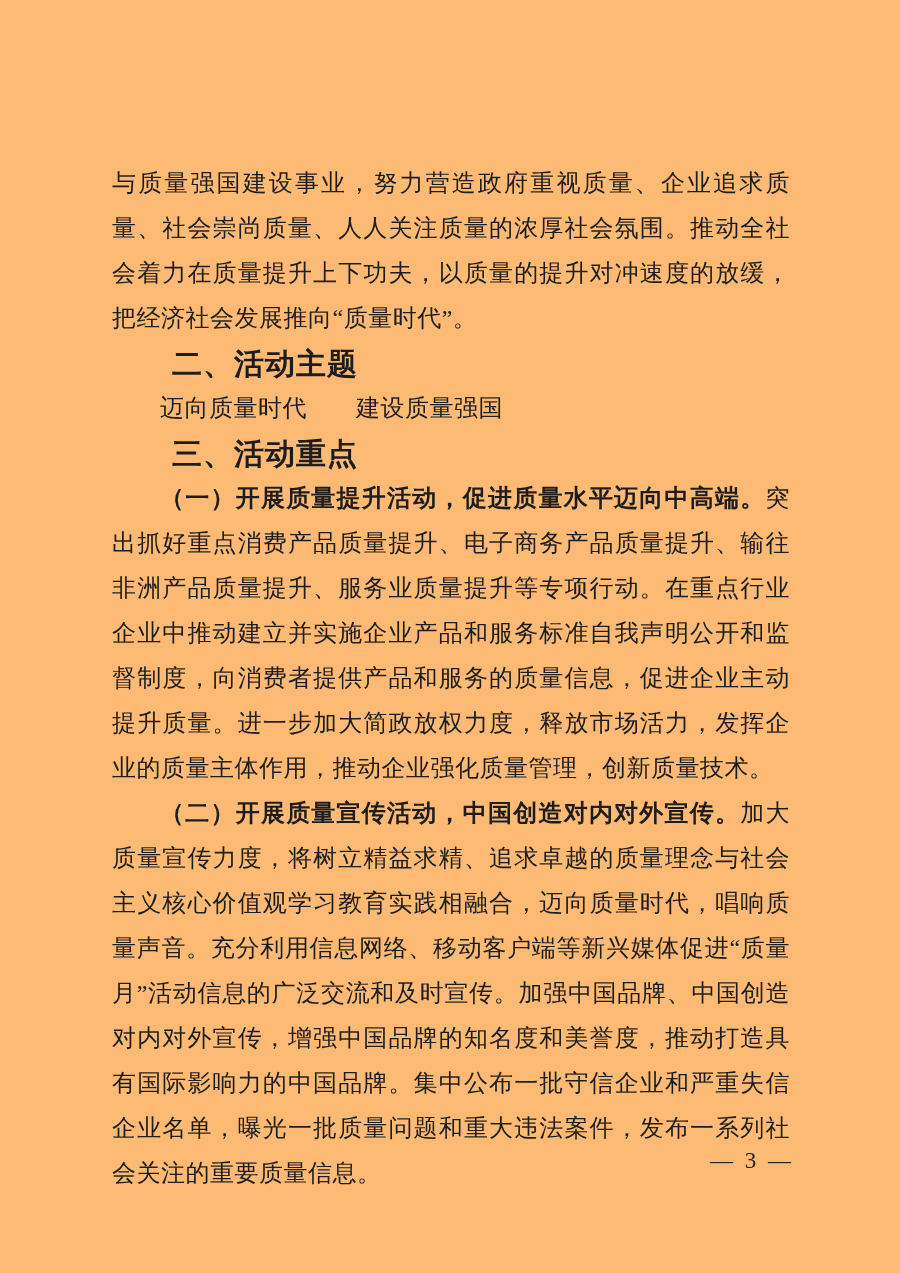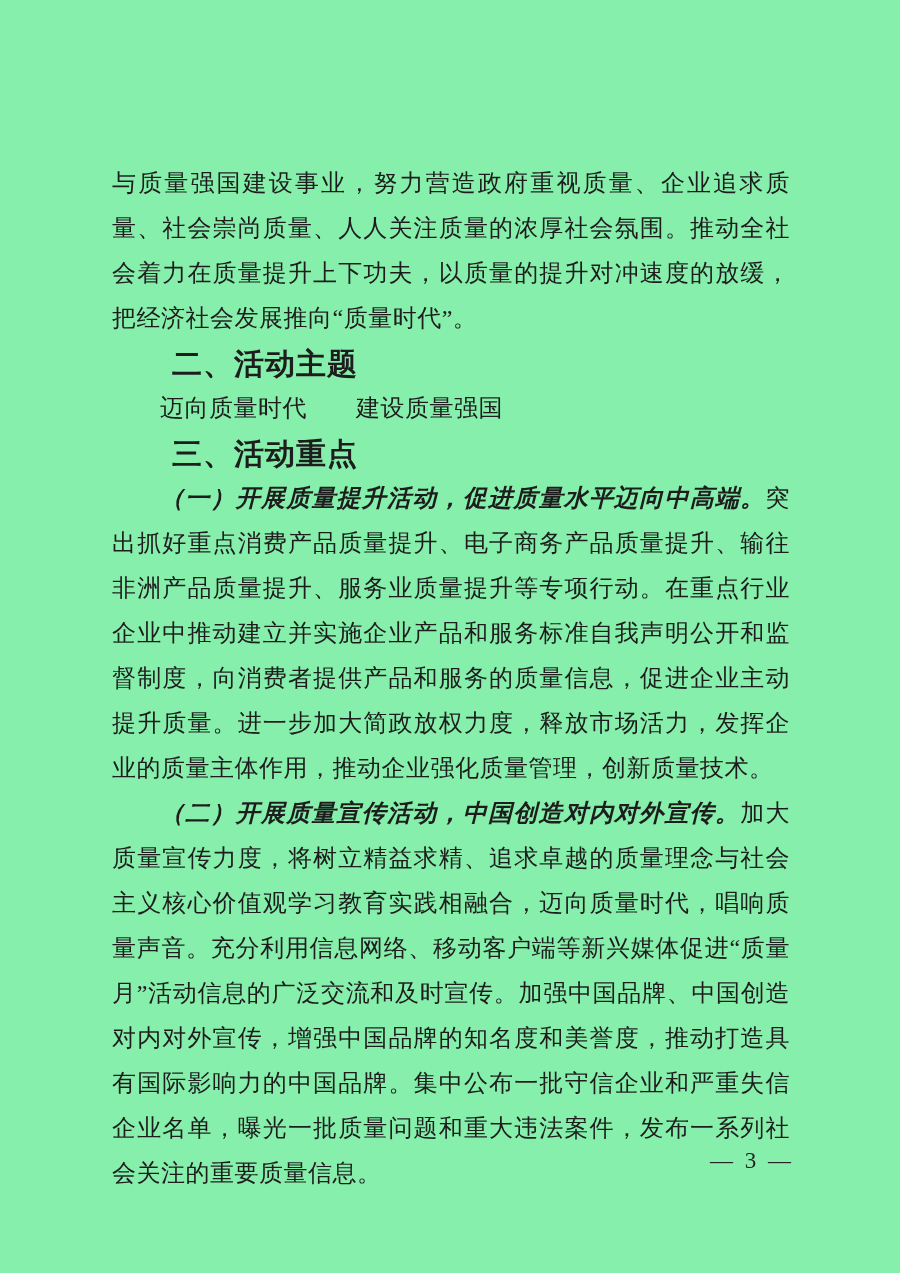--- a/index.html
+++ b/index.html
@@ -5,21 +5,21 @@
   * { box-sizing: border-box; }
   html, body {
     margin: 0;
     padding: 0;
     background: #ffffff;
   }
   .page {
     position: relative;
     width: 900px;
     height: 1273px;
-    background: #86efac;
+    background: #fdba74;
     color: #1d1d1d;
     font-family: "Liberation Serif", "DejaVu Serif", serif;
     overflow: hidden;
   }
   .content {
     position: absolute;
     left: 112px;
     top: 161px;
     width: 678px;
     font-size: 24px;
@@ -44,21 +44,20 @@
     font-size: 30px;
     line-height: 45px;
     text-indent: 2em;
     letter-spacing: 1px;
   }
   .theme-line {
     text-indent: 2em;
   }
   .lead-emphasis {
     font-weight: 700;
-    font-style: italic;
   }
   .page-number {
     position: absolute;
     top: 1146px;
     right: 106px;
     font-size: 23px;
     line-height: 30px;
     letter-spacing: 3px;
     color: #242424;
     font-family: "Liberation Serif", "DejaVu Serif", serif;

